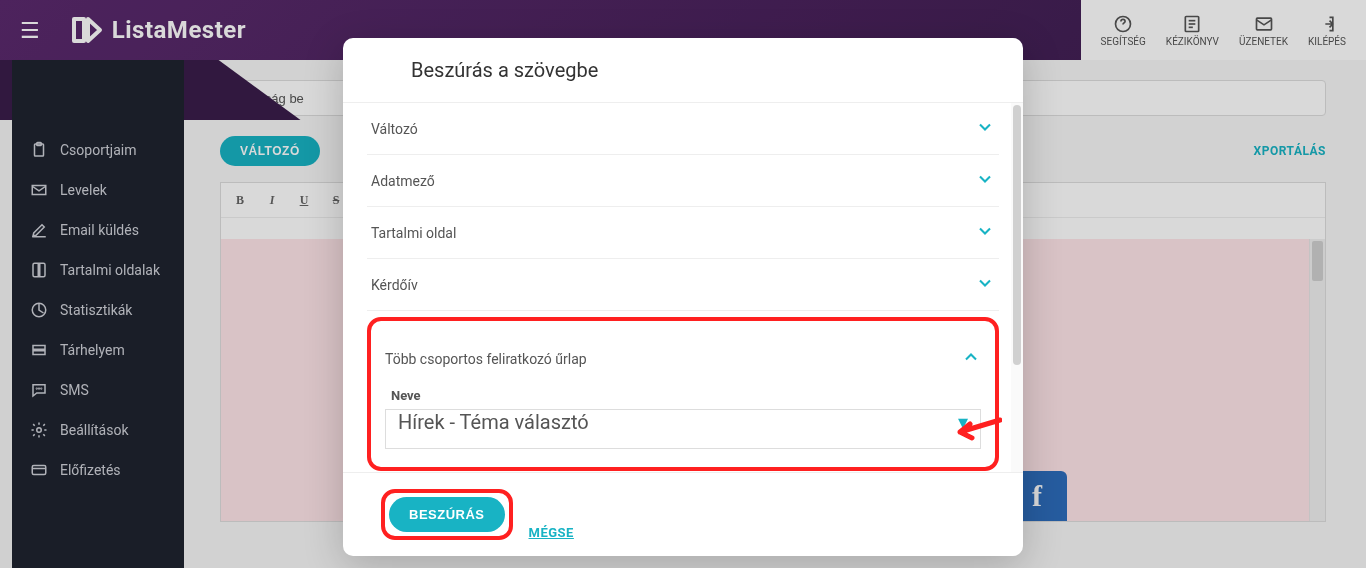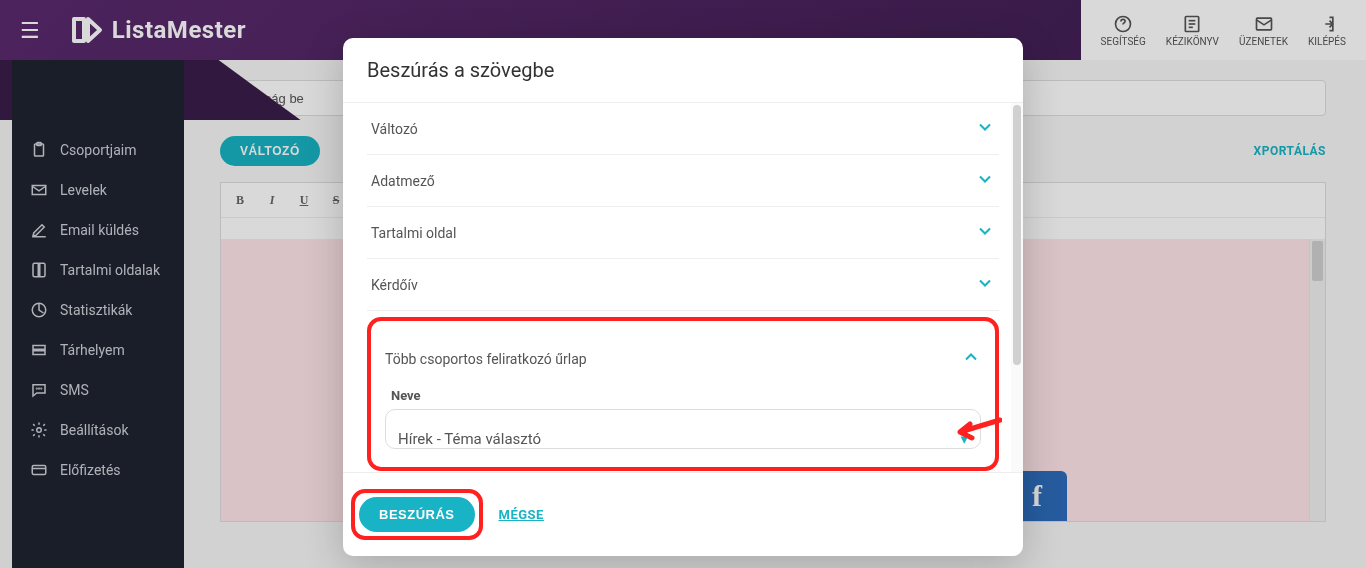--- a/index.html
+++ b/index.html
@@ -31,33 +31,33 @@
 .editor-toolbar { border-bottom: 1px solid #eee; padding: 6px 8px; display: flex; flex-wrap: wrap; gap: 6px 10px; color: #666; font-size: 12px; }
 .tb-btn { width: 22px; height: 22px; display: inline-flex; align-items: center; justify-content: center; cursor: pointer; font-weight: bold; font-family: Georgia, serif; }
 .editor-scrollbar { position: absolute; right: 0; top: 56px; bottom: 0; width: 16px; background: #f0f0f0; border-left: 1px solid #e5e5e5; }
 .editor-scrollbar::before { content: ""; position: absolute; top: 2px; left: 2px; right: 2px; height: 40px; background: #d0d0d0; border-radius: 2px; }
 .editor-content { position: absolute; left: 0; right: 16px; top: 56px; bottom: 0; display: flex; justify-content: space-around; align-items: flex-end; background: #ffe5e9; padding-bottom: 0; }
 .social-block { width: 60px; height: 50px; background: #2d6dbb; color: #fff; display: flex; align-items: center; justify-content: center; font-size: 30px; font-weight: bold; font-family: Georgia, serif; border-radius: 6px 6px 0 0; }
 .social-block.tw { background: #29a0d8; }
 
 .overlay { position: absolute; inset: 0; background: rgba(0,0,0,0.15); z-index: 50; }
 .modal { position: absolute; left: 343px; top: 38px; width: 680px; background: #fff; border-radius: 10px; box-shadow: 0 10px 40px rgba(0,0,0,0.2); z-index: 100; overflow: hidden; }
-.modal-header { padding: 20px 24px; font-size: 20px; color: #333; }
+.modal-header { padding: 20px 24px; font-size: 20px; color: #333; margin-left: 44px; }
 .modal-body { position: relative; border-top: 1px solid #eee; max-height: 370px; overflow: hidden; }
 .modal-body-inner { padding: 0 24px; }
 .modal-scrollbar { position: absolute; right: 0; top: 0; bottom: 0; width: 12px; background: #fafafa; }
 .modal-scrollbar::before { content: ""; position: absolute; top: 2px; left: 2px; right: 2px; height: 260px; background: #d0d0d0; border-radius: 4px; }
 .accordion-row { display: flex; justify-content: space-between; align-items: center; padding: 14px 4px; border-bottom: 1px solid #eee; font-size: 14px; color: #555; cursor: pointer; }
 .chev { color: #18b3c4; }
 .chev svg { width: 20px; height: 20px; }
 .highlight-box { border: 4px solid #ff2020; border-radius: 14px; padding: 20px 14px 18px; margin: 6px 0 8px; }
 .field-label { font-size: 13px; font-weight: bold; color: #555; margin: 8px 0 6px 6px; }
-.select-box { border: 1px solid #ddd; border-radius: 10px; height: 40px; display: flex; align-items: flex-end; justify-content: space-between; padding: 0 12px; font-size: 15px; color: #555; background: #fff; cursor: pointer; position: relative; }
+.select-box { border: 1px solid #ddd; border-radius: 0; height: 40px; display: flex; align-items: flex-start; justify-content: space-between; padding: 0 12px; font-size: 20px; color: #555; background: #fff; cursor: pointer; position: relative; }
 .red-arrow { position: absolute; right: -22px; top: 6px; }
-.modal-footer { border-top: 1px solid #eee; padding: 16px 8px; display: flex; align-items: center; gap: 16px; }
+.modal-footer { border-top: 1px solid #eee; padding: 16px 38px; display: flex; align-items: flex-end; gap: 16px; }
 .btn-primary-hl { display: inline-block; border: 4px solid #ff2020; border-radius: 14px; padding: 4px; }
 .btn-primary { background: #18b3c4; color: #fff; border: none; border-radius: 20px; padding: 10px 20px; font-size: 13px; font-weight: bold; cursor: pointer; letter-spacing: 0.5px; }
 .link-cancel { color: #18b3c4; font-weight: bold; font-size: 13px; text-decoration: underline; cursor: pointer; letter-spacing: 0.5px; }
 </style>
 </head>
 <body>
 
 <div class="topbar">
   <span class="hamburger">☰</span>
   <div class="logo">

